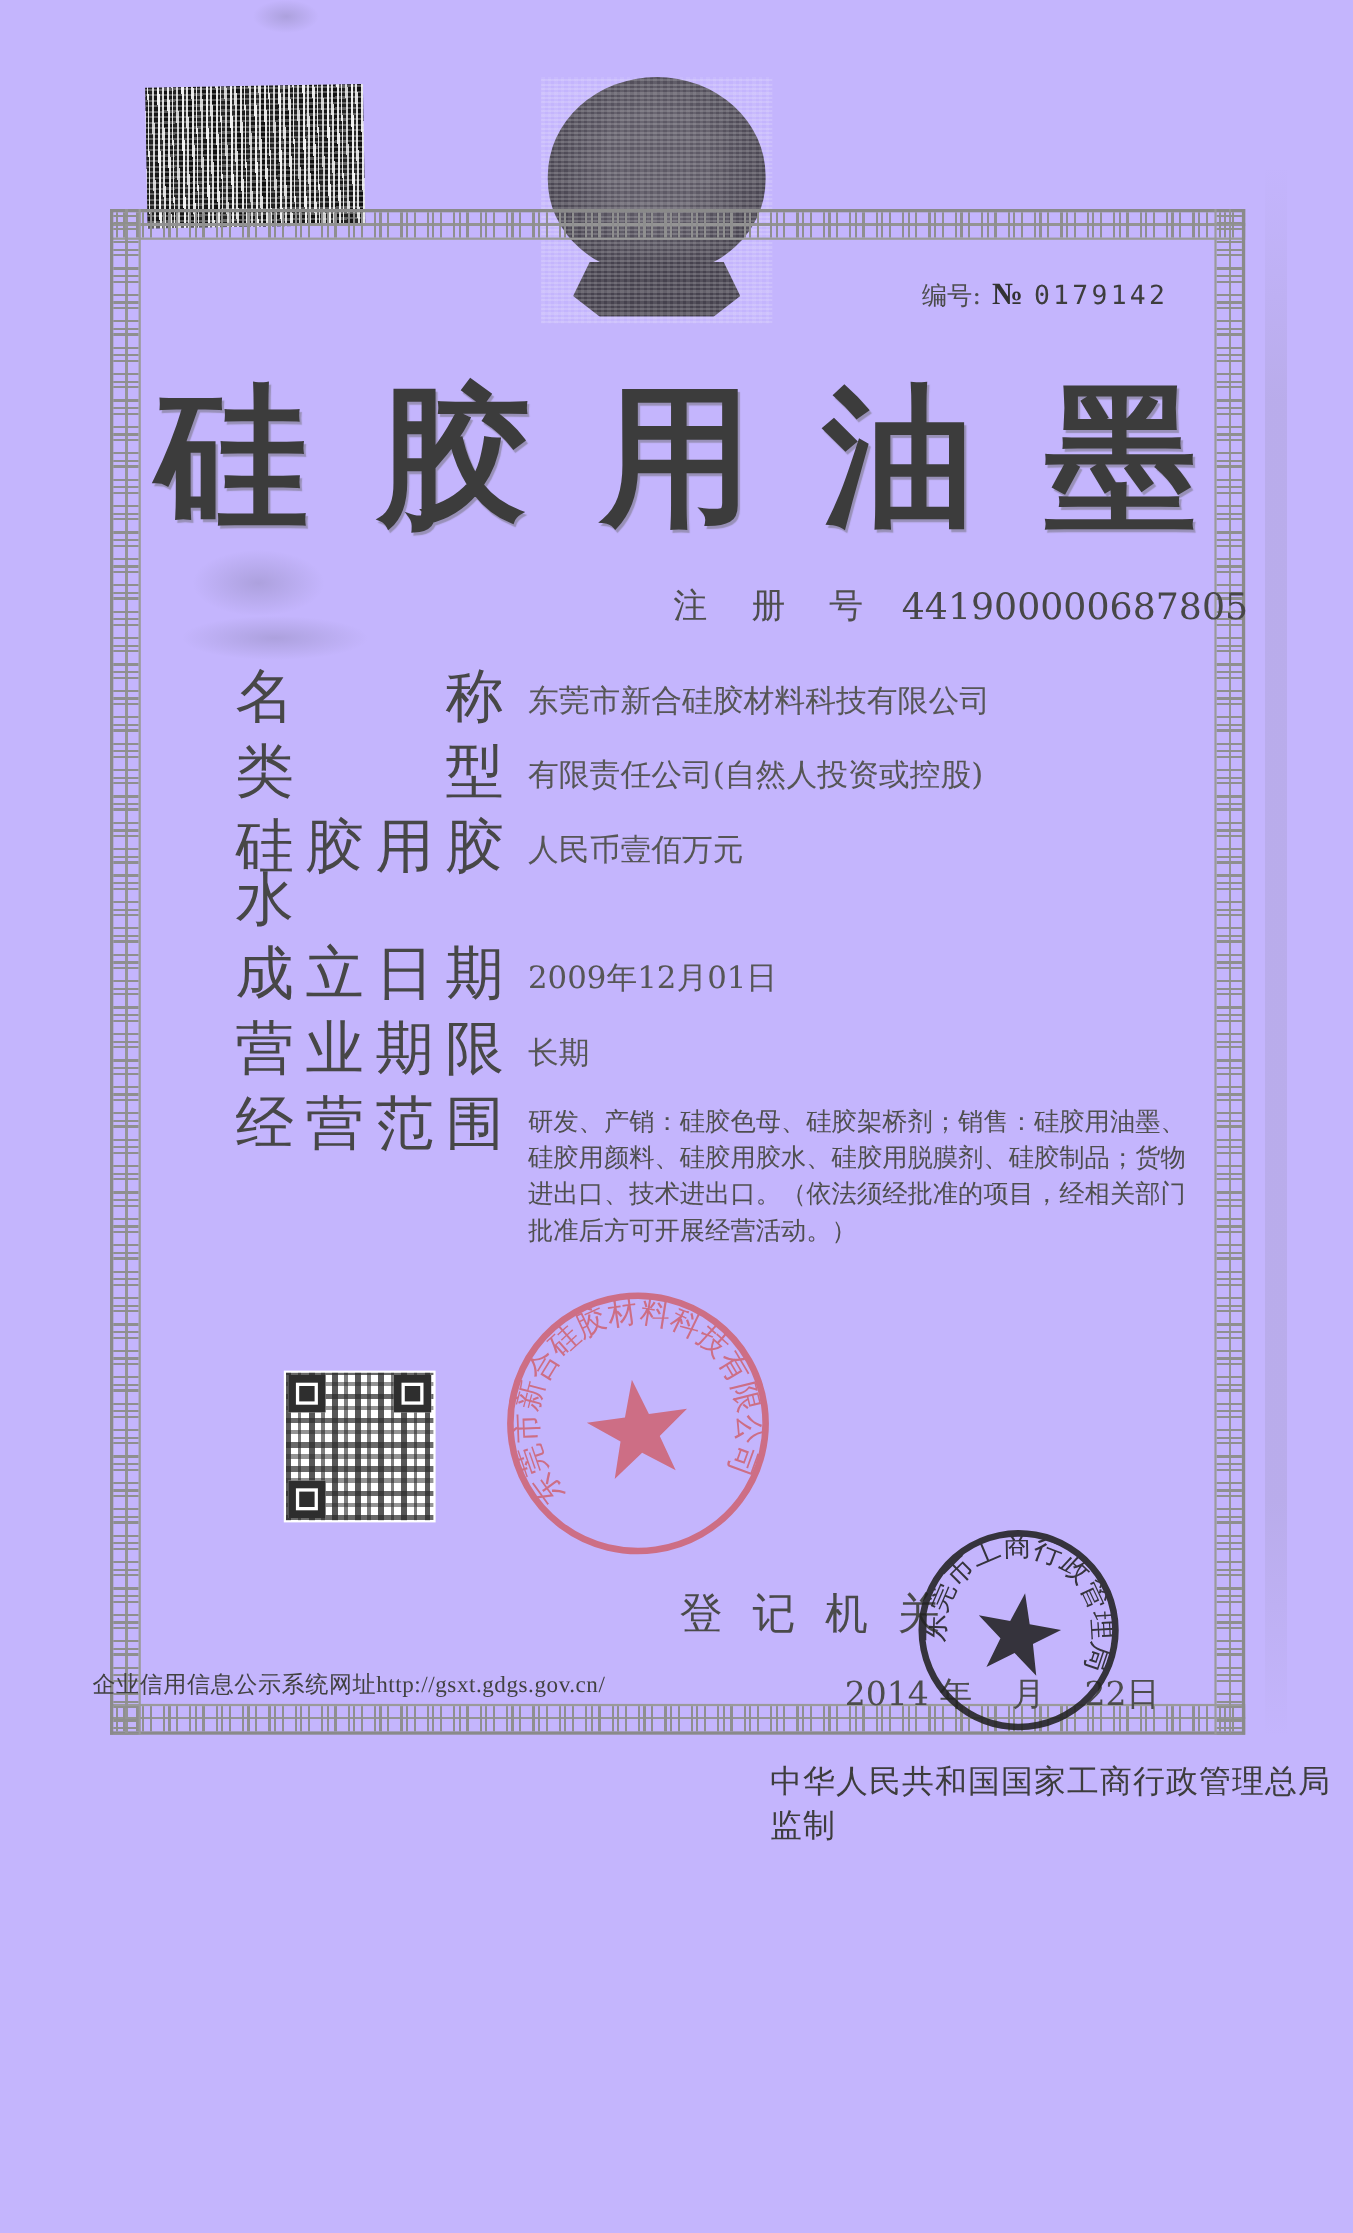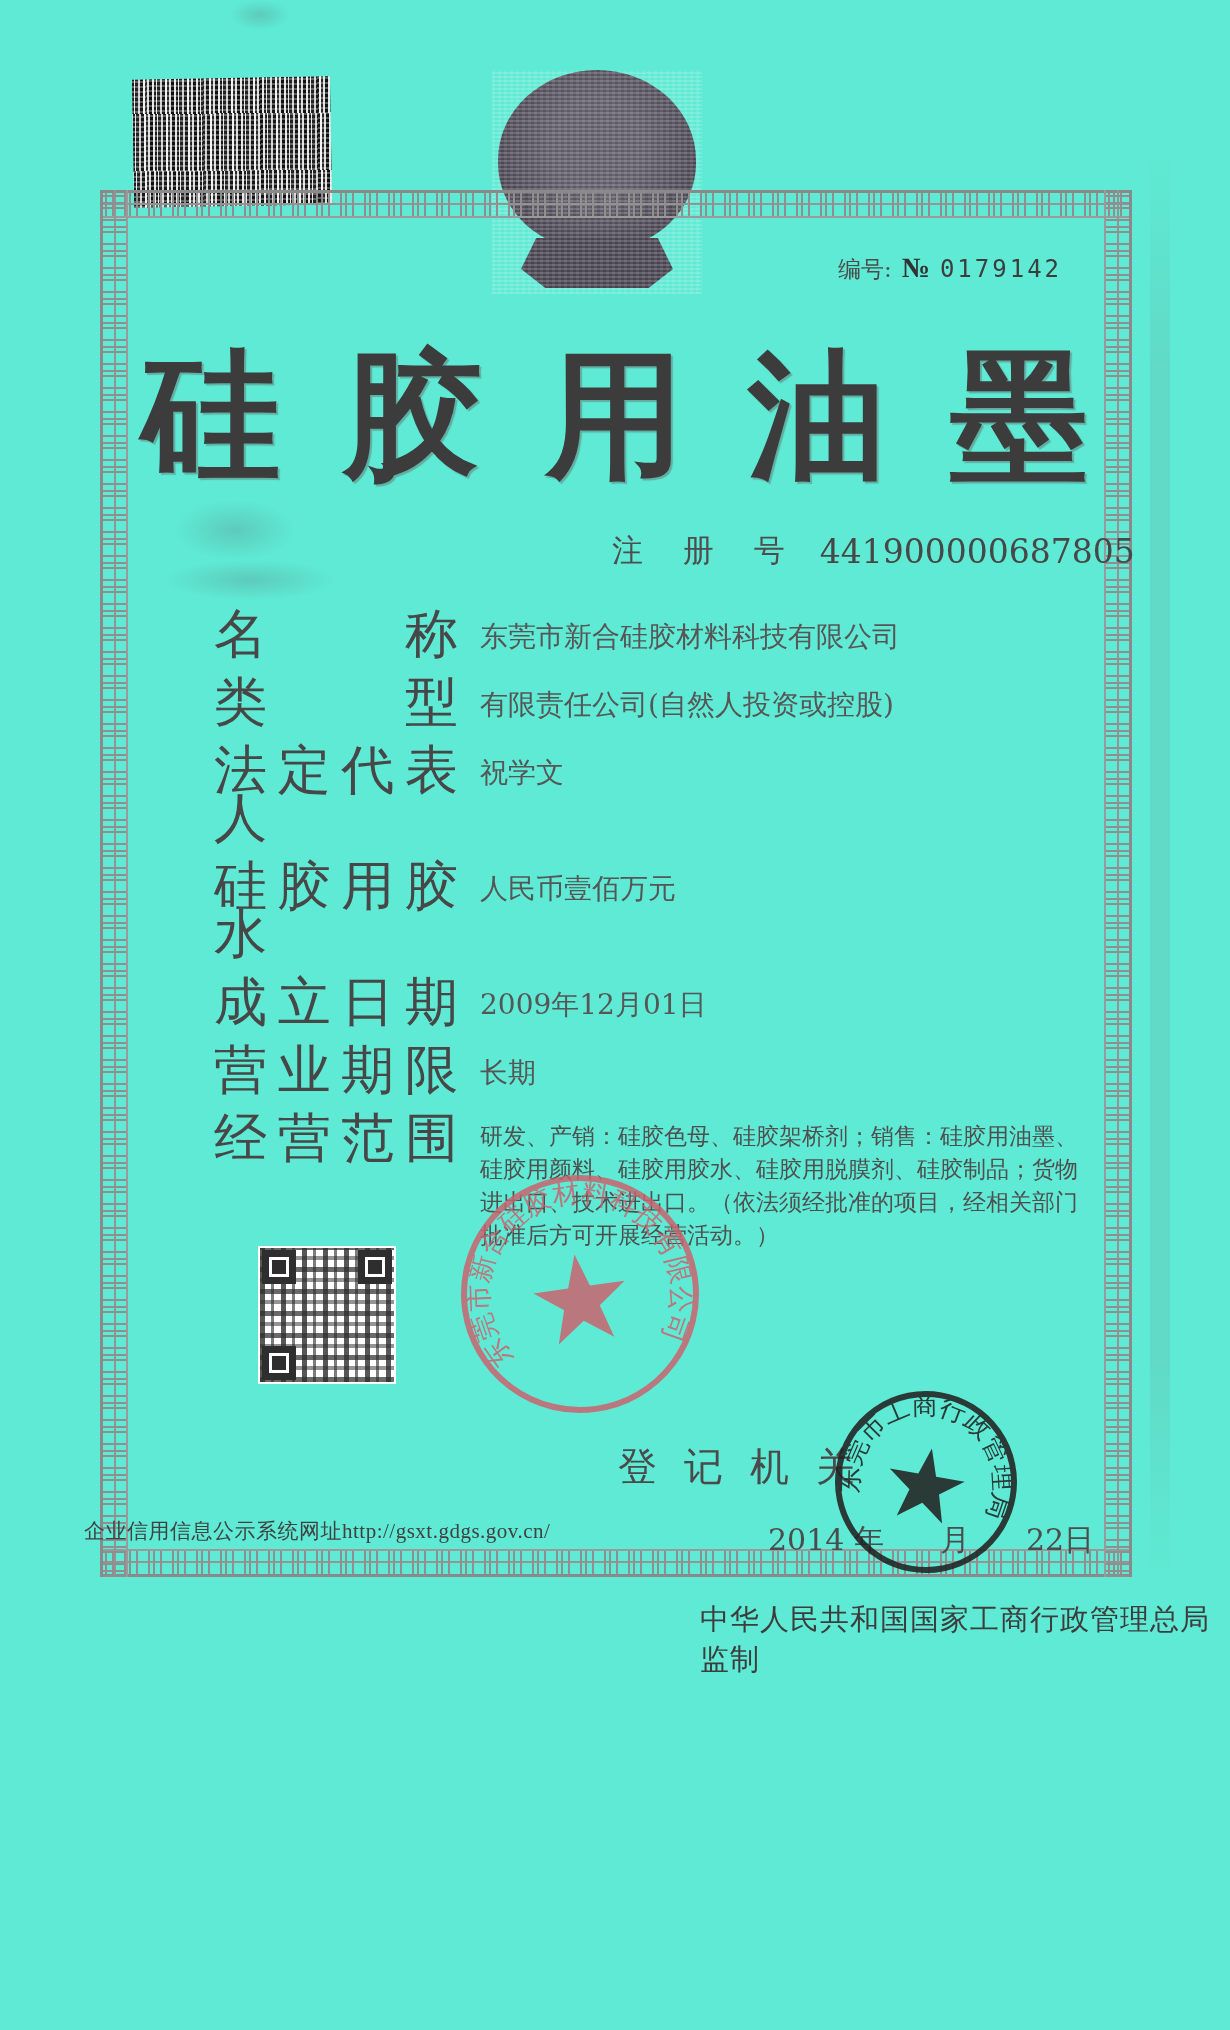--- a/index.html
+++ b/index.html
@@ -1,16 +1,16 @@
 <!DOCTYPE html>
 <html><head>
 <meta charset="utf-8">
 <style>
   html,body{margin:0;padding:0;background:#ffffff;}
-  .page{position:relative;width:1230px;height:2030px;background:#5eead4;overflow:hidden;
+  .page{position:relative;width:1230px;height:2030px;background:#c4b5fd;overflow:hidden;
         font-family:"DejaVu Sans",sans-serif;}
 
   
   .scan-shadow{position:absolute;left:1150px;top:150px;width:20px;height:1430px;
     background:linear-gradient(to bottom,rgba(0,0,0,0),rgba(110,110,110,.28) 15%,rgba(110,110,110,.28) 85%,rgba(0,0,0,0));
     opacity:.45;}
   .smudge{position:absolute;background:radial-gradient(closest-side,rgba(90,90,110,.22),rgba(0,0,0,0));}
 
   
   .barcode{position:absolute;left:133px;top:78px;width:198px;height:128px;transform:rotate(-1deg);
@@ -78,21 +78,21 @@
   .finder::after{content:"";position:absolute;inset:3px;background:#2e2e2e;}
   .f-tl{left:4px;top:4px;} .f-tr{right:4px;top:4px;} .f-bl{left:4px;bottom:4px;}
 
   
   .company-seal{position:absolute;left:452px;top:1166px;width:256px;height:256px;opacity:.82;transform:rotate(-8deg);}
   .registrar-seal{position:absolute;left:828px;top:1384px;width:196px;height:196px;opacity:.88;transform:rotate(10deg);}
 
   
   .registrar-label{position:absolute;left:618px;top:1440px;font-size:39px;letter-spacing:27px;color:#4a4a4a;
     font-family:"DejaVu Serif",serif;}
-  .reg-date{position:absolute;left:768px;top:1520px;display:flex;align-items:baseline;gap:56px;
+  .reg-date{position:absolute;left:768px;top:1520px;display:flex;align-items:baseline;gap:36px;
     font-size:30px;color:#4c4c4c;font-family:"DejaVu Serif",serif;}
 
   
   .footer-left{position:absolute;left:84px;top:1517px;font-size:21px;color:#414141;
     font-family:"Liberation Serif",serif;letter-spacing:.5px;}
   .footer-right{position:absolute;left:700px;top:1600px;font-size:29px;color:#3d3d3d;
     font-family:Liberation Serif, serif;letter-spacing:1px;}
 </style>
 </head>
 <body>
@@ -131,24 +131,20 @@
   </div>
 
   <div class="fields">
     <div class="row">
       <div class="row-label">名称</div>
       <div class="row-value">东莞市新合硅胶材料科技有限公司</div>
     </div>
     <div class="row">
       <div class="row-label">类型</div>
       <div class="row-value">有限责任公司(自然人投资或控股)</div>
-    </div>
-    <div class="row">
-      <div class="row-label">法定代表人</div>
-      <div class="row-value">祝学文</div>
     </div>
     <div class="row">
       <div class="row-label">硅胶用胶水</div>
       <div class="row-value">人民币壹佰万元</div>
     </div>
     <div class="row">
       <div class="row-label">成立日期</div>
       <div class="row-value">2009年12月01日</div>
     </div>
     <div class="row">

